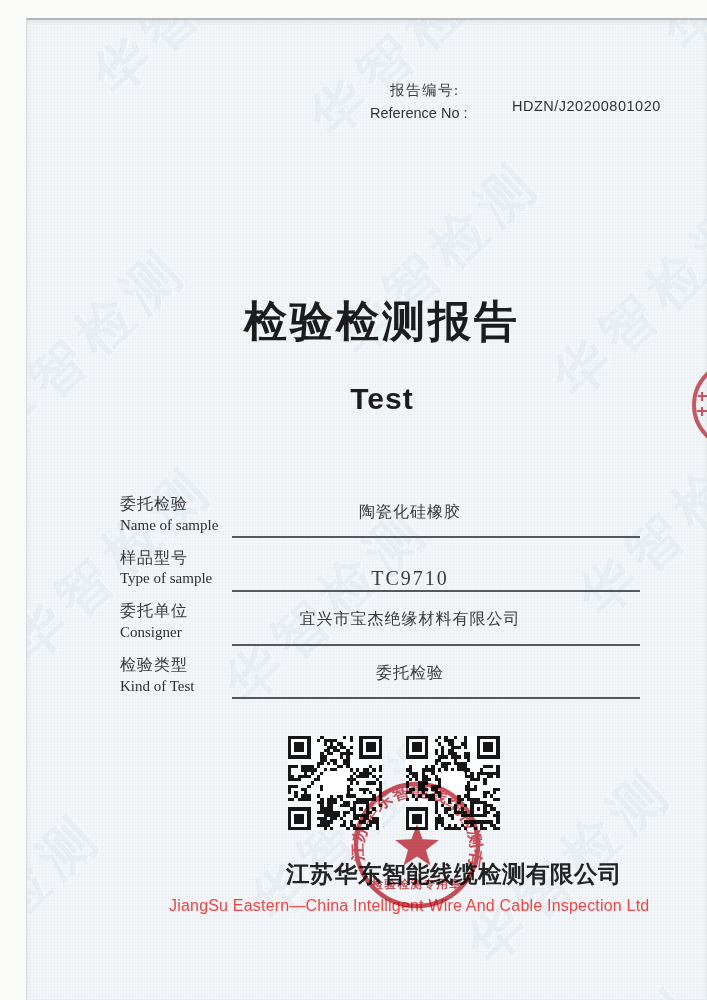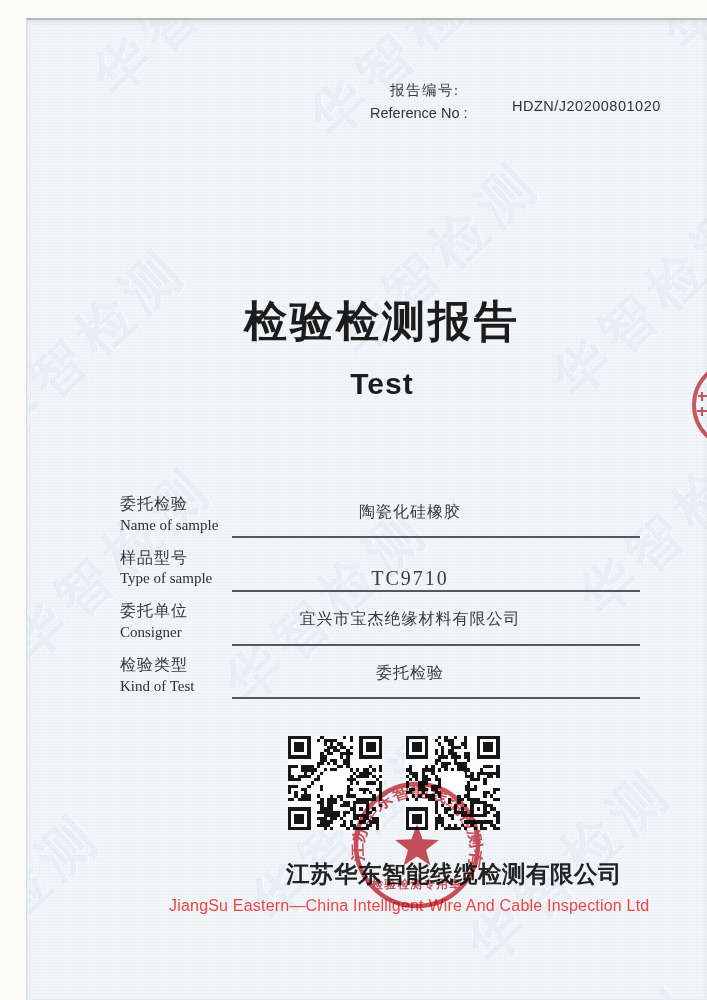--- a/index.html
+++ b/index.html
@@ -36,21 +36,21 @@
   
   .ref-zh{position:absolute;left:390px;top:81px;font-size:14.5px;letter-spacing:1.5px;color:#3d3d3d;}
   .ref-en{position:absolute;left:370px;top:105px;font-family:"Liberation Sans","DejaVu Sans",sans-serif;font-size:14.5px;color:#333;}
   .ref-val{position:absolute;left:512px;top:98px;font-family:"Liberation Sans","DejaVu Sans",sans-serif;font-size:14.5px;letter-spacing:.5px;color:#333;}
   
   .title-zh{
     position:absolute;left:180px;top:293px;width:404px;text-align:center;
     font-size:43px;font-weight:bold;letter-spacing:3px;color:#1c1c1c;
   }
   .title-en{
-    position:absolute;left:180px;top:367px;width:404px;
+    position:absolute;left:180px;top:382px;width:404px;
     display:flex;justify-content:center;
     font-family:"Liberation Sans","DejaVu Sans",sans-serif;
     font-size:30px;font-weight:bold;color:#1c1c1c;letter-spacing:1px;
   }
   
   .f-label-zh{position:absolute;left:120px;font-size:16px;letter-spacing:1px;color:#383838;white-space:nowrap;}
   .f-label-en{position:absolute;left:120px;font-family:Liberation Serif, serif;font-size:15px;color:#2f2f2f;white-space:nowrap;}
   .f-value{position:absolute;left:206px;width:408px;text-align:center;font-size:16px;color:#3a3a3a;letter-spacing:1px;white-space:nowrap;}
   .f-value.mono{font-size:20px;letter-spacing:2px;margin-top:9px;}
   .f-line{position:absolute;left:232px;width:408px;height:2px;background:rgba(58,61,63,.85);}

